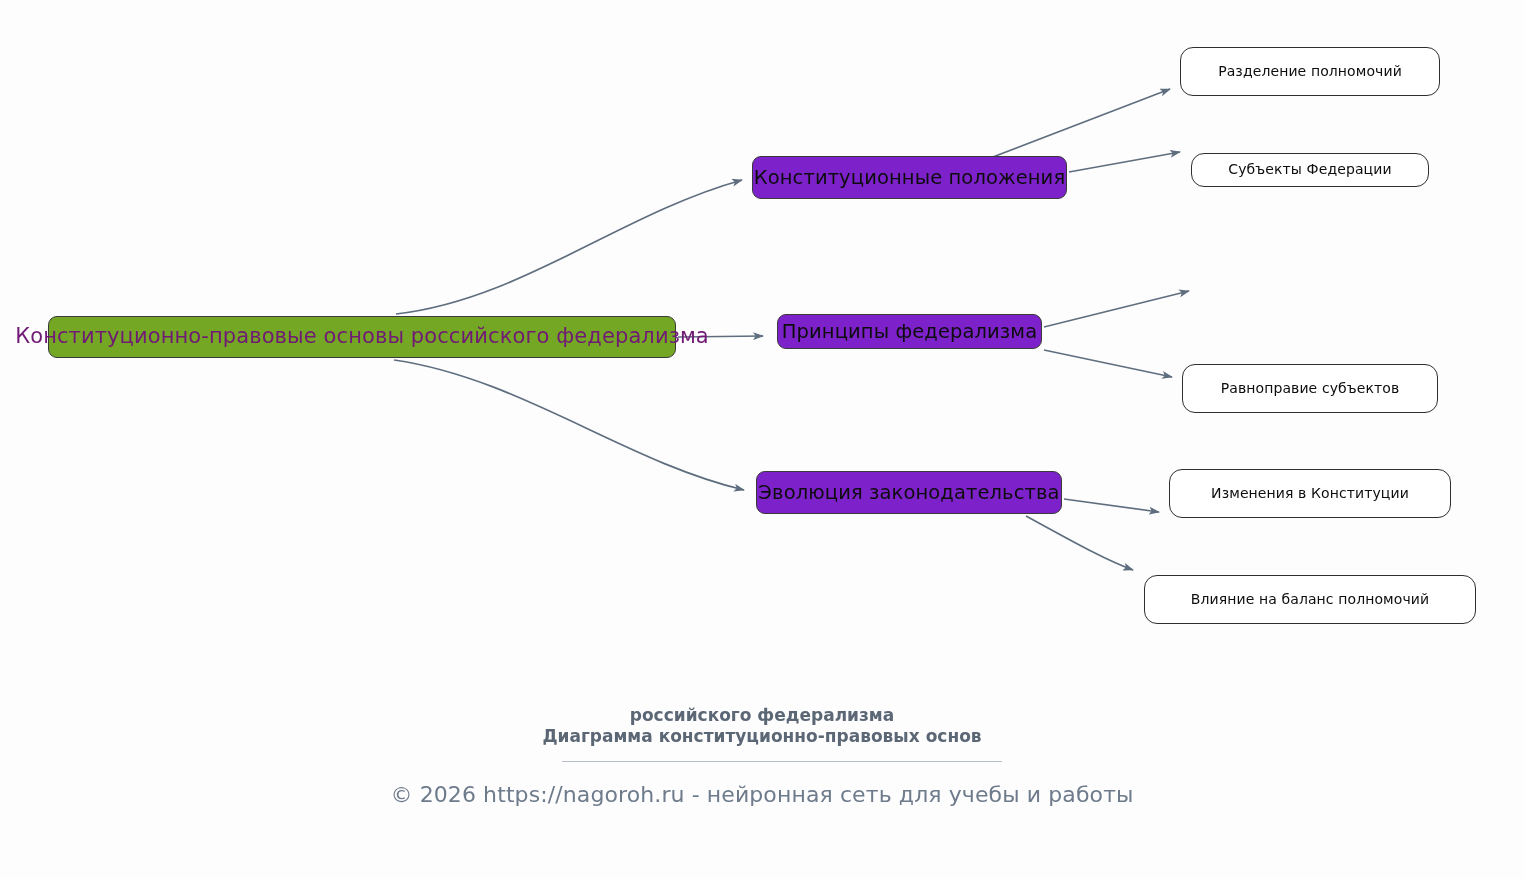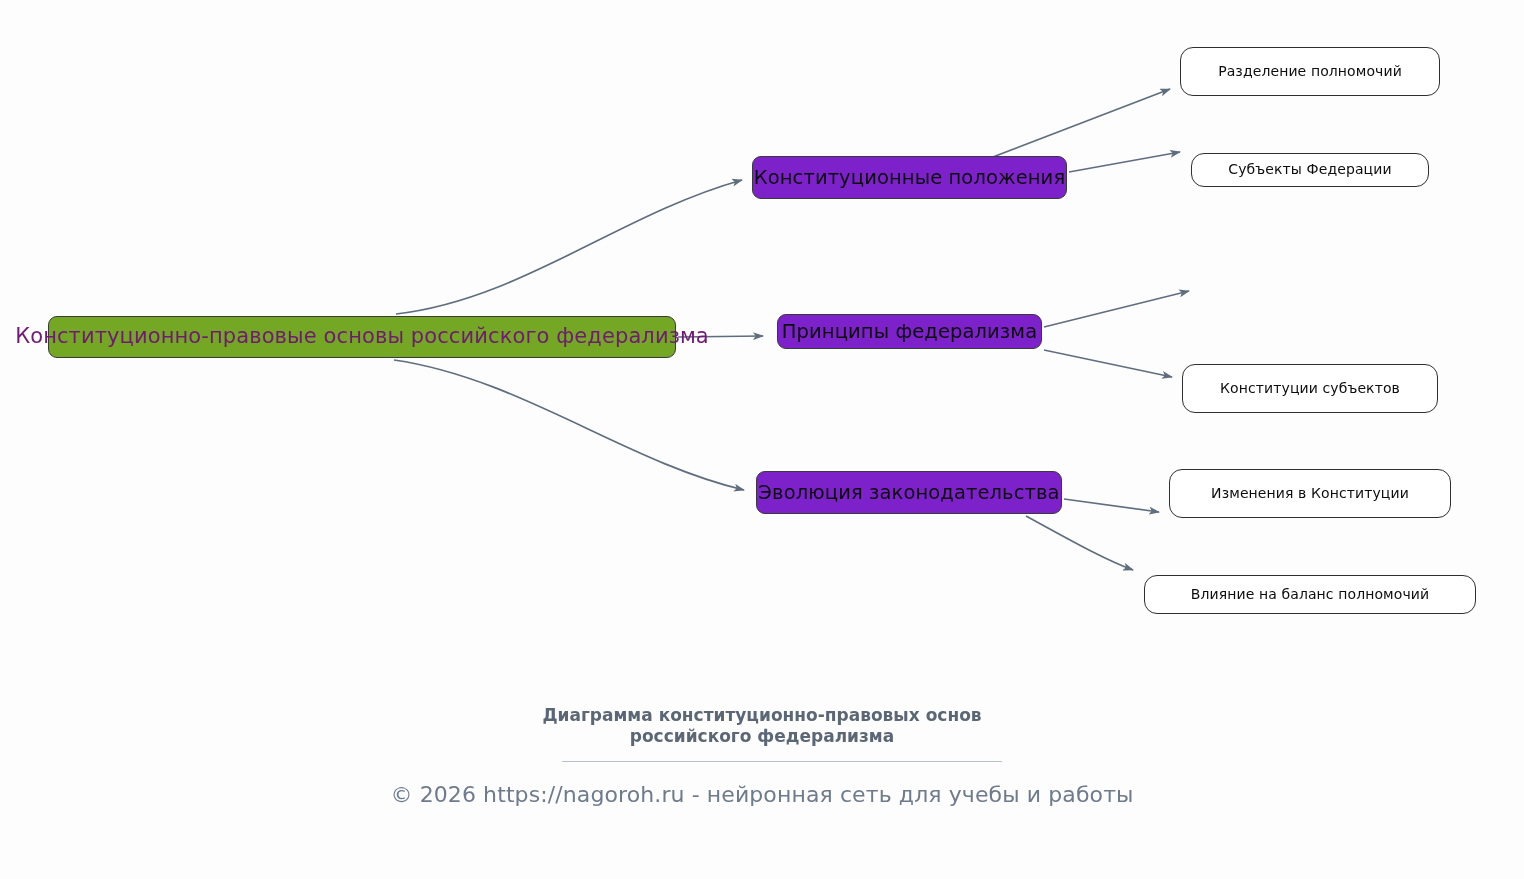--- a/index.html
+++ b/index.html
@@ -139,33 +139,33 @@
   <div class="node node-leaf" style="left:1180px; top:47px; width:260px; height:49px;">
     <span>Разделение полномочий</span>
   </div>
 
   <div class="node node-leaf" style="left:1191px; top:153px; width:238px; height:34px;">
     <span>Субъекты Федерации</span>
   </div>
 
 
   <div class="node node-leaf" style="left:1182px; top:364px; width:256px; height:49px;">
-    <span>Конституции субъектов</span>
+    <span>Равноправие субъектов</span>
   </div>
 
   <div class="node node-leaf" style="left:1169px; top:469px; width:282px; height:49px;justify-content:center;">
     <span>Изменения в Конституции</span>
   </div>
 
-  <div class="node node-leaf" style="left:1144px; top:575px; width:332px; height:39px;">
+  <div class="node node-leaf" style="left:1144px; top:575px; width:332px; height:49px;">
     <span>Влияние на баланс полномочий</span>
   </div>
 
   <div class="footer" id="footer-title">
+    <div>российского федерализма</div>
     <div>Диаграмма конституционно-правовых основ</div>
-    <div>российского федерализма</div>
   </div>
 
   <div id="footer-rule"></div>
 
   <div class="footer" id="footer-copyright">© 2026 https://nagoroh.ru - нейронная сеть для учебы и работы</div>
 
 </div>
 
 </body></html>

